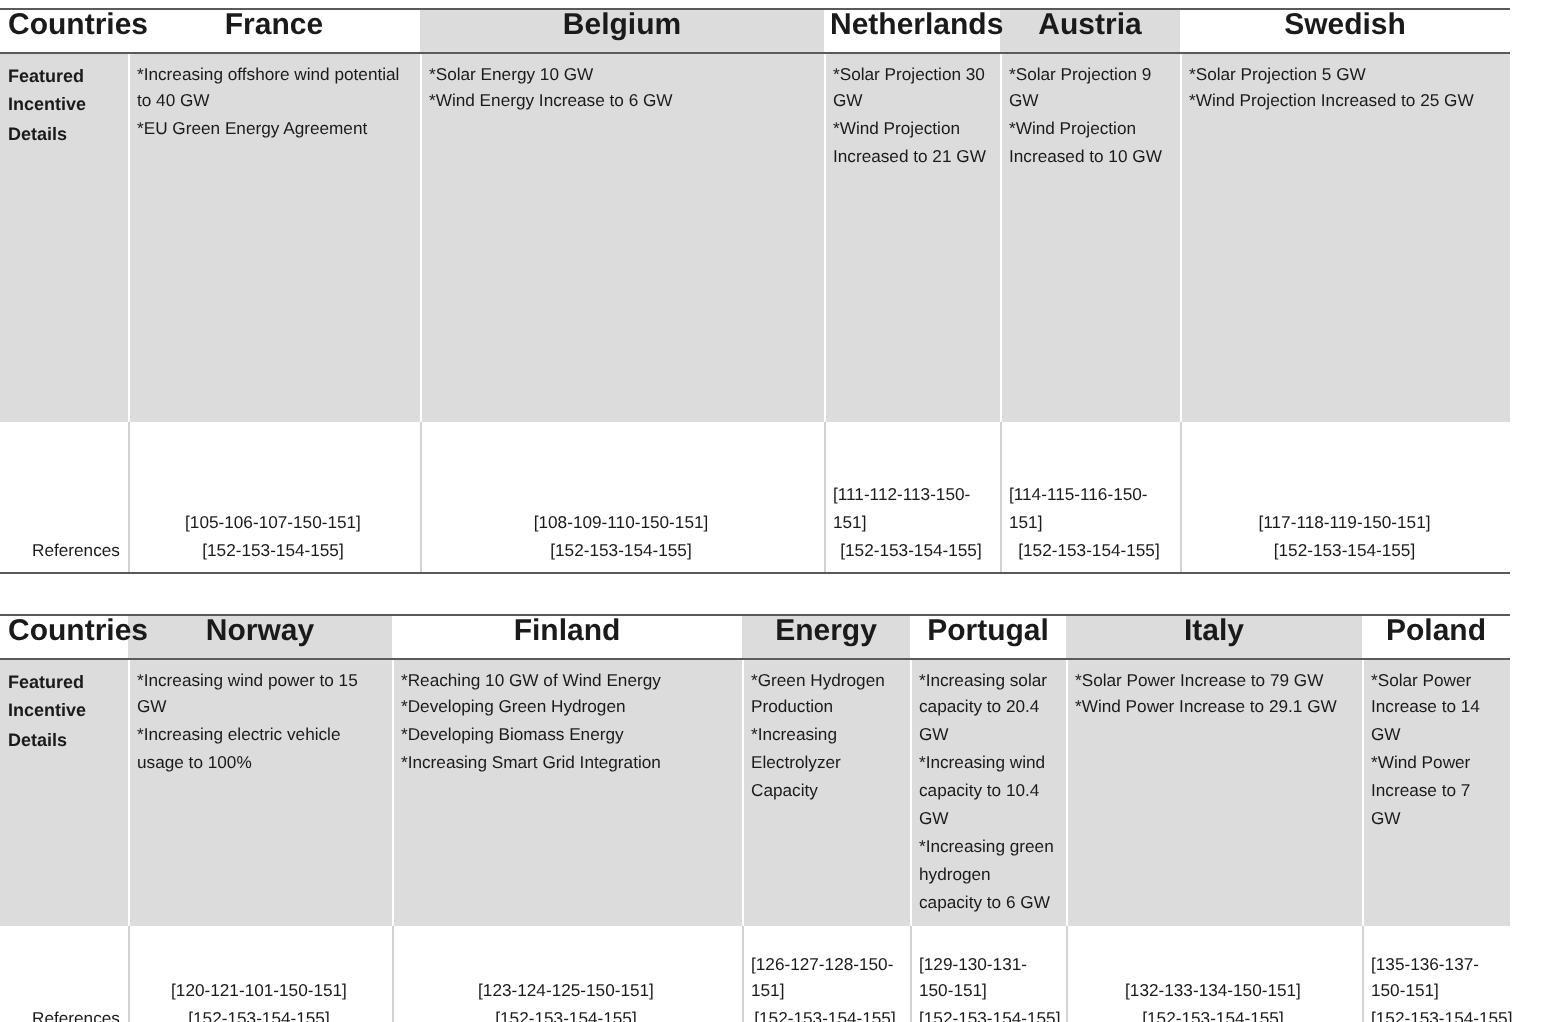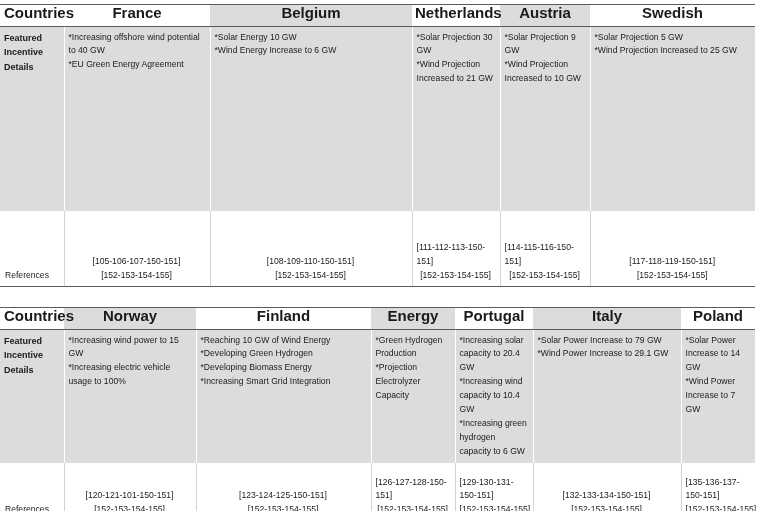--- a/index.html
+++ b/index.html
@@ -83,21 +83,21 @@
     vertical-align: bottom;
     padding: 3px 5px 3px 4px;
     line-height: 1.62;
     border-right: 1.1px solid #d2d2d2;
     border-bottom: 1.6px solid #5a5a5a;
   }
   table.data-table tbody tr.refs-row td:last-child {
     border-right: none;
   }
   table.data-table tbody tr.refs-row td.col-label {
-    padding-left: 5px;
+    padding-left: 16px;
     border-right: 1.1px solid #d2d2d2;
     margin-top: 36px;
   }
   .ref-line { display: block; white-space: normal; }
 
   
   #table-one { position: absolute; top: 4px; }
   #table-one tbody tr.details-row td { height: 185px; }
   #table-one tbody tr.refs-row td { height: 75px; }
 
@@ -219,21 +219,21 @@
           <span class="detail-line">*Increasing electric vehicle usage to 100%</span>
         </td>
         <td>
           <span class="detail-line">*Reaching 10 GW of Wind Energy</span>
           <span class="detail-line">*Developing Green Hydrogen</span>
           <span class="detail-line">*Developing Biomass Energy</span>
           <span class="detail-line">*Increasing Smart Grid Integration</span>
         </td>
         <td>
           <span class="detail-line">*Green Hydrogen Production</span>
-          <span class="detail-line">*Projection Electrolyzer Capacity</span>
+          <span class="detail-line">*Increasing Electrolyzer Capacity</span>
         </td>
         <td>
           <span class="detail-line">*Increasing solar capacity to 20.4 GW</span>
           <span class="detail-line">*Increasing wind capacity to 10.4 GW</span>
           <span class="detail-line">*Increasing green hydrogen capacity to 6 GW</span>
         </td>
         <td>
           <span class="detail-line">*Solar Power Increase to 79 GW</span>
           <span class="detail-line">*Wind Power Increase to 29.1 GW</span>
         </td>

